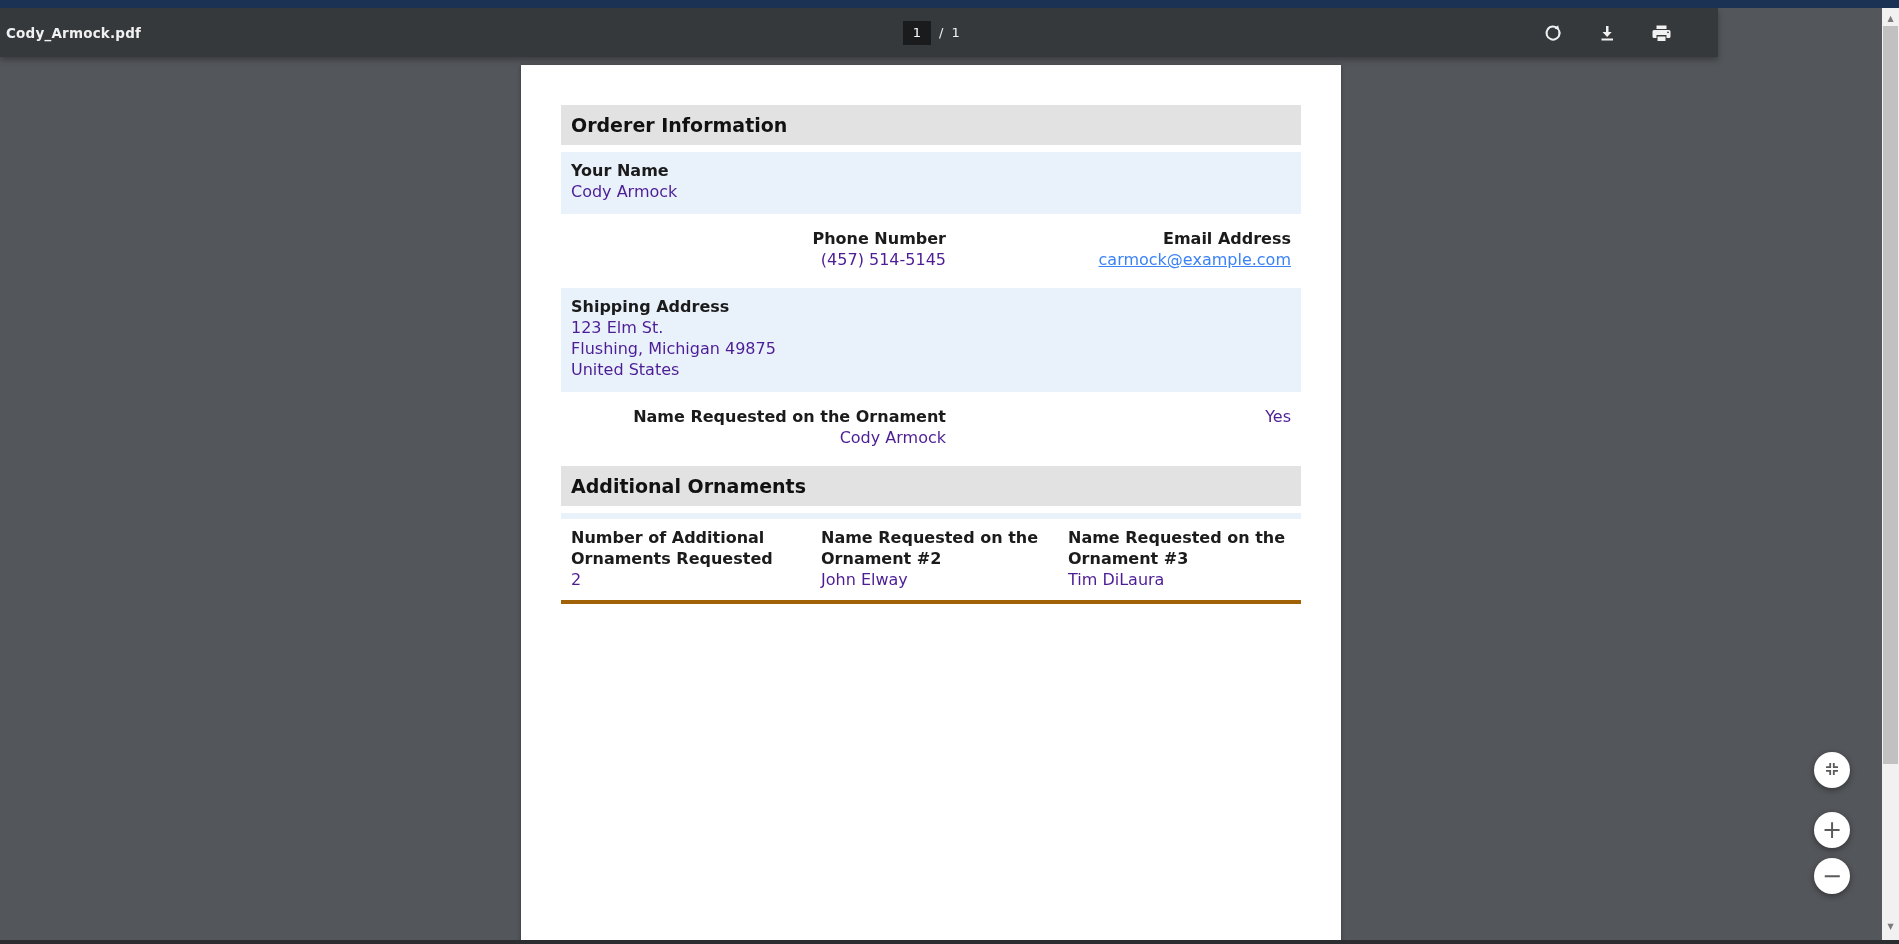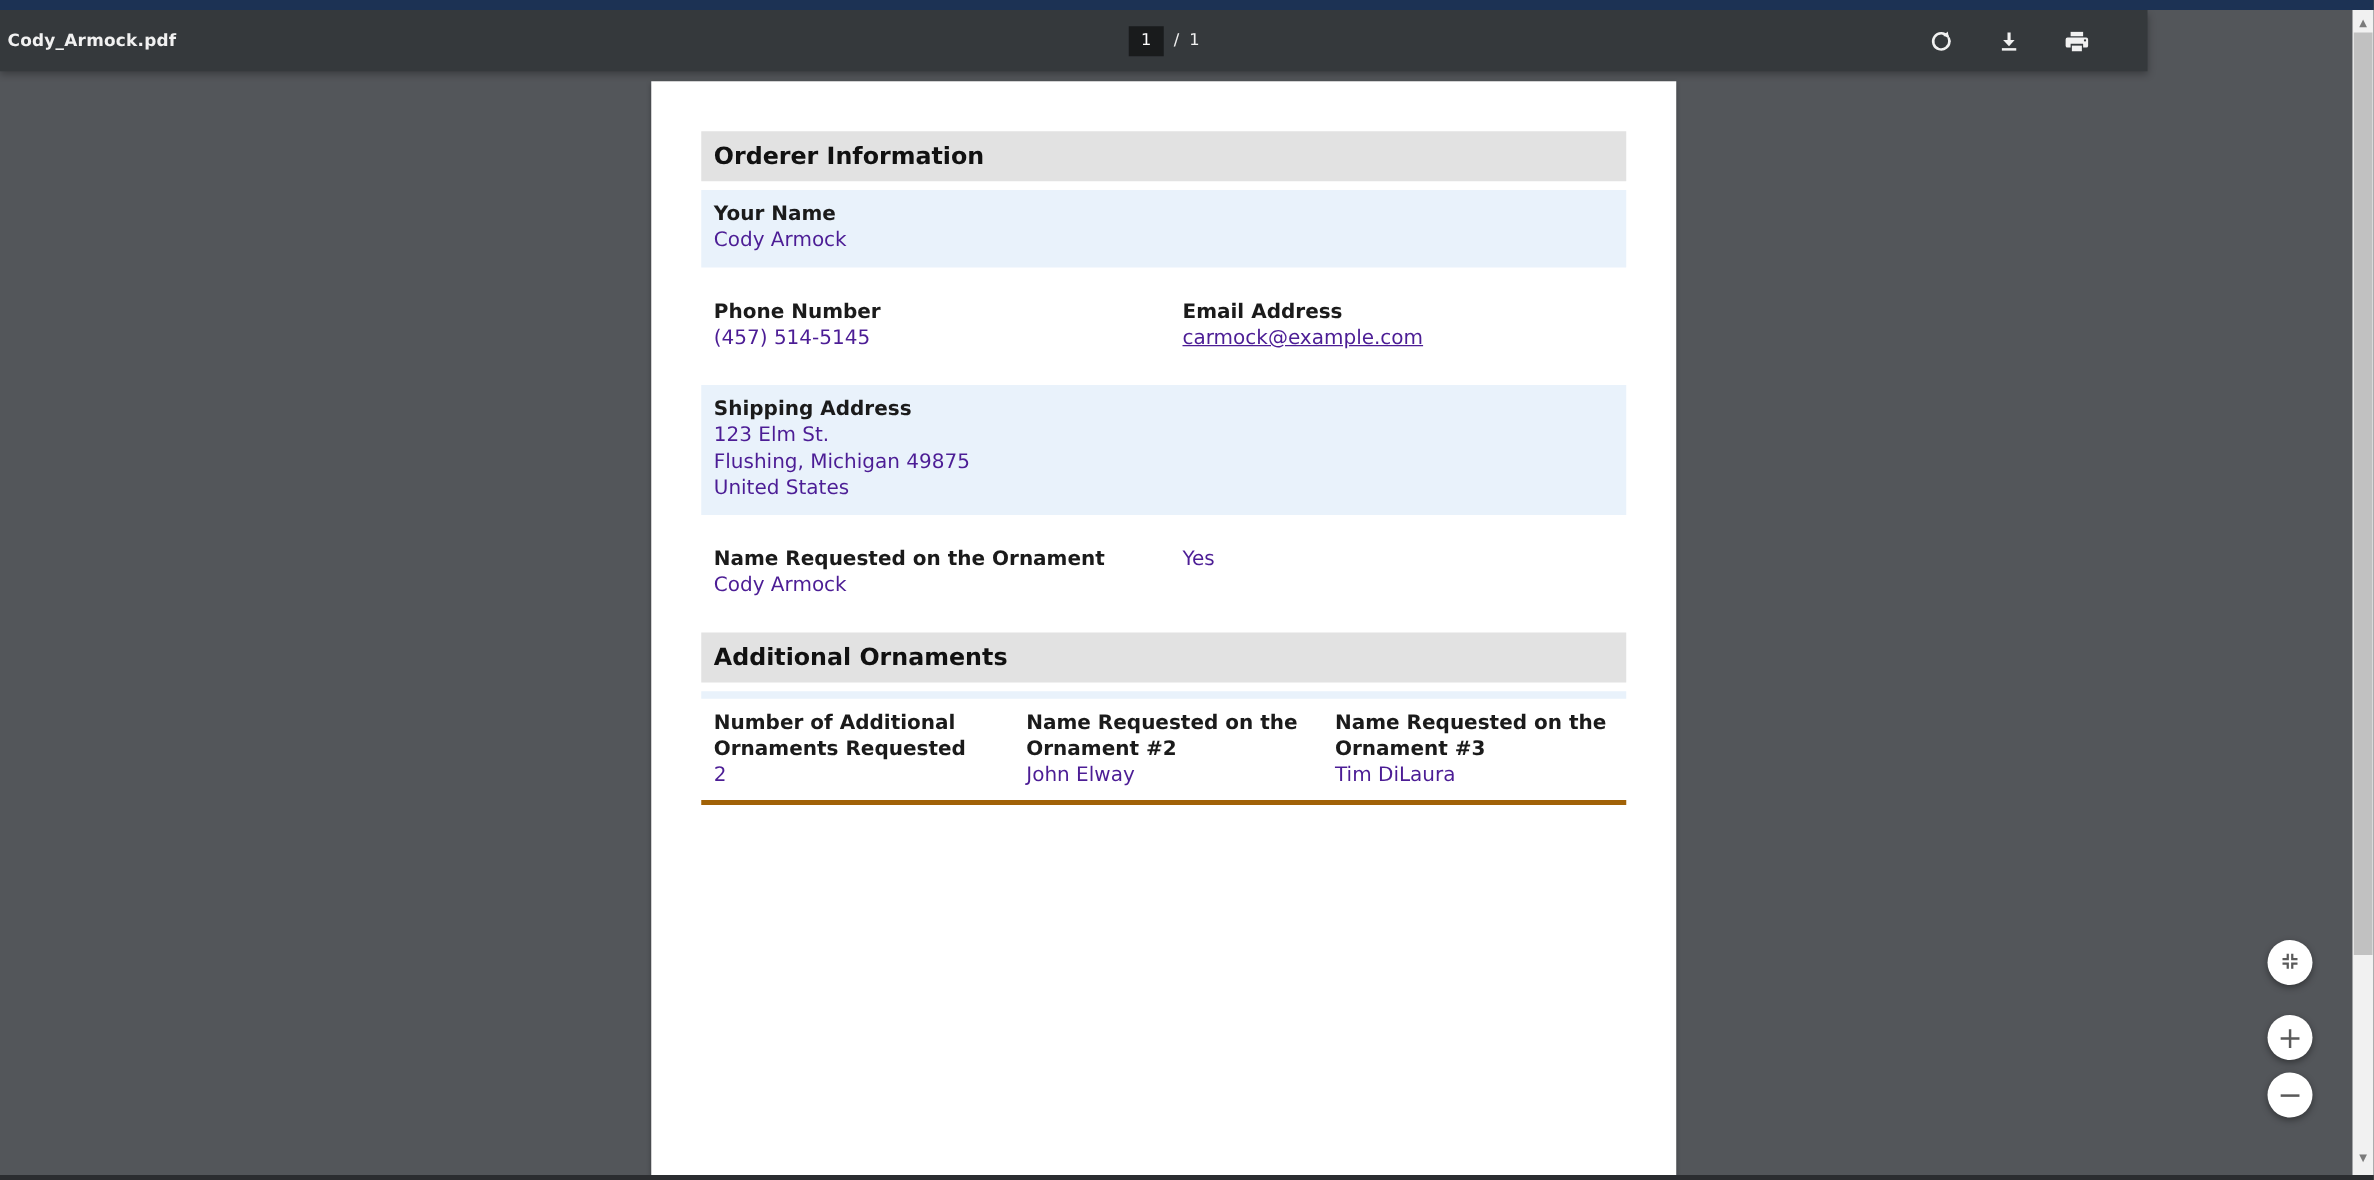--- a/index.html
+++ b/index.html
@@ -25,29 +25,29 @@
   .tb-btn { width:34px; height:34px; display:flex; align-items:center; justify-content:center; cursor:pointer; }
   .tb-btn svg { display:block; }
 
   
   .viewer { position:absolute; left:0; top:57px; width:1507px; height:887px; }
   .pdf-page { position:absolute; left:521px; top:8px; width:820px; height:879px;
     background:#ffffff; box-shadow:0 1px 4px rgba(0,0,0,.35); }
   .pdf-table { position:absolute; left:40px; top:40px; width:740px; color:#1b1b1b; }
   .section-header { background:#e2e2e2; height:40px; display:flex; align-items:center;
     padding:0 10px; font-size:19px; font-weight:bold; color:#111; margin-bottom:7px; }
-  .frow { padding:8px 10px 12px 10px; margin-bottom:16px; }
+  .frow { padding:8px 10px 12px 10px; margin-bottom:6px; }
   .frow.blue { background:#e9f2fb; }
-  .frow.cols2 { display:grid; grid-template-columns:375px 1fr; }
+  .frow.cols2 { display:grid; grid-template-columns:375px 1fr;text-align:right; }
   .frow.cols3 { display:grid; grid-template-columns:250px 247px 1fr; padding-bottom:10px;
     border-bottom:4px solid #a16207; }
   .blue-sliver { height:6px; background:#e9f2fb; margin-bottom:0; }
   .flabel { font-weight:bold; font-size:16px; line-height:21px; color:#1b1b1b; }
   .fvalue { font-size:16px; line-height:21px; color:#4c1d95; }
-  .fvalue a, .fvalue.link { color:#4c1d95; text-decoration:underline; cursor:pointer; }
+  .fvalue a, .fvalue.link { color:#3b82f6; text-decoration:underline; cursor:pointer; }
   .shipping .fvalue div { line-height:21px; }
 
   
   .fab { position:absolute; width:36px; height:36px; border-radius:50%; background:#ffffff;
     box-shadow:0 2px 6px rgba(0,0,0,.4); display:flex; align-items:center; justify-content:center;
     cursor:pointer; z-index:70; left:1814px; color:#5a5a5a; }
   .fab-fit { top:752px; }
   .fab-plus { top:812px; font-size:24px; font-weight:normal; }
   .fab-minus { top:858px; font-size:24px; }
   .fab span { line-height:1; }

